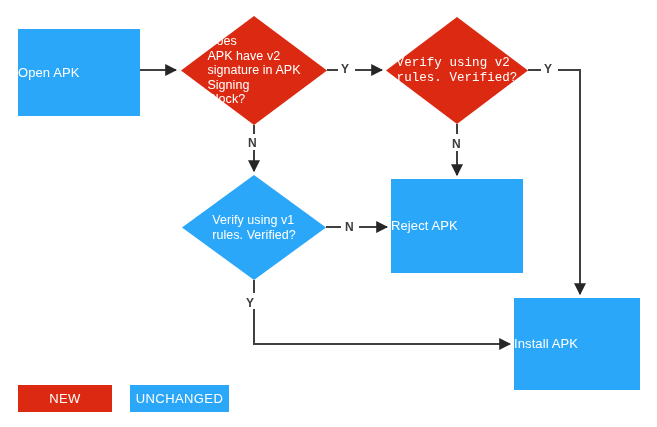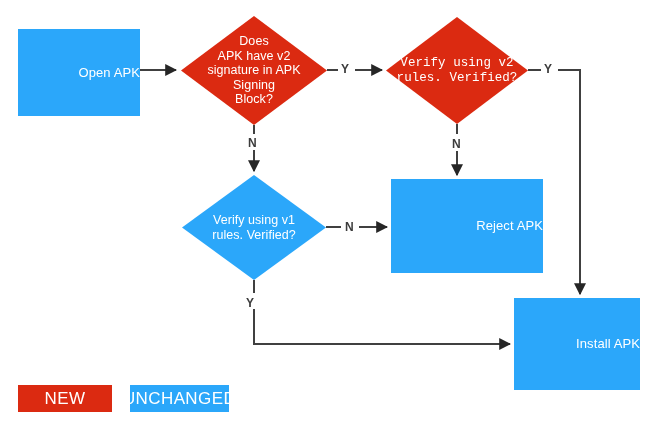--- a/index.html
+++ b/index.html
@@ -14,21 +14,21 @@
     position: relative;
     width: 657px;
     height: 427px;
     background: #ffffff;
     overflow: hidden;
   }
   .node {
     position: absolute;
     display: flex;
     align-items: center;
-    justify-content: flex-end;
+    justify-content: flex-start;
     text-align: center;
     color: #ffffff;
     font-size: 13px;
     line-height: 1.18;
     box-sizing: border-box;
     letter-spacing: 0.1px;
   }
   .rect { }
   .diamond-wrap {
     position: absolute;
@@ -41,21 +41,21 @@
   }
   .diamond-label {
     position: absolute;
     left: 0;
     top: 0;
     width: 100%;
     height: 100%;
     display: flex;
     align-items: center;
     justify-content: center;
-    text-align: center;
+    text-align: left;
     color: #ffffff;
     font-size: 12.5px;
     line-height: 1.16;
     box-sizing: border-box;
     padding: 0 6px;
     white-space: pre-line;
     letter-spacing: 0.05px;
   }
   .edge-label {
     position: absolute;
@@ -72,21 +72,21 @@
     width: 657px;
     height: 427px;
     pointer-events: none;
   }
   .legend-swatch {
     position: absolute;
     display: flex;
     align-items: center;
     justify-content: center;
     color: #ffffff;
-    font-size: 17px;
+    font-size: 13px;
     letter-spacing: 0.4px;
     box-sizing: border-box;
   }
 </style>
 </head>
 <body>
 
 <div id="canvas">
 
   <svg id="edges" width="657" height="427" viewBox="0 0 657 427">
@@ -141,25 +141,25 @@
   </div>
 
   <div class="diamond-wrap" style="left:182px; top:175px; width:144px; height:105px;">
     <svg width="144" height="105" viewBox="0 0 144 105">
       <polygon points="72,0 144,52.5 72,105 0,52.5" fill="#2BA7FA"></polygon>
     </svg>
     <div class="diamond-label">Verify using v1
 rules. Verified?</div>
   </div>
 
-  <div class="node rect" style="left:391px; top:179px; width:152px; height:94px; background:#2BA7FA;">
+  <div class="node rect" style="left:391px; top:179px; width:132px; height:94px; background:#2BA7FA;">
     <span>Reject APK</span>
   </div>
 
-  <div class="node rect" style="left:514px; top:298px; width:126px; height:92px; background:#2BA7FA;padding-left:35px;">
+  <div class="node rect" style="left:514px; top:298px; width:126px; height:92px; background:#2BA7FA;">
     <span>Install APK</span>
   </div>
 
   <div class="edge-label" style="left:341px; top:63px;">Y</div>
 
   <div class="edge-label" style="left:248px; top:137px;">N</div>
 
   <div class="edge-label" style="left:544px; top:63px;">Y</div>
 
   <div class="edge-label" style="left:452px; top:138px;">N</div>

